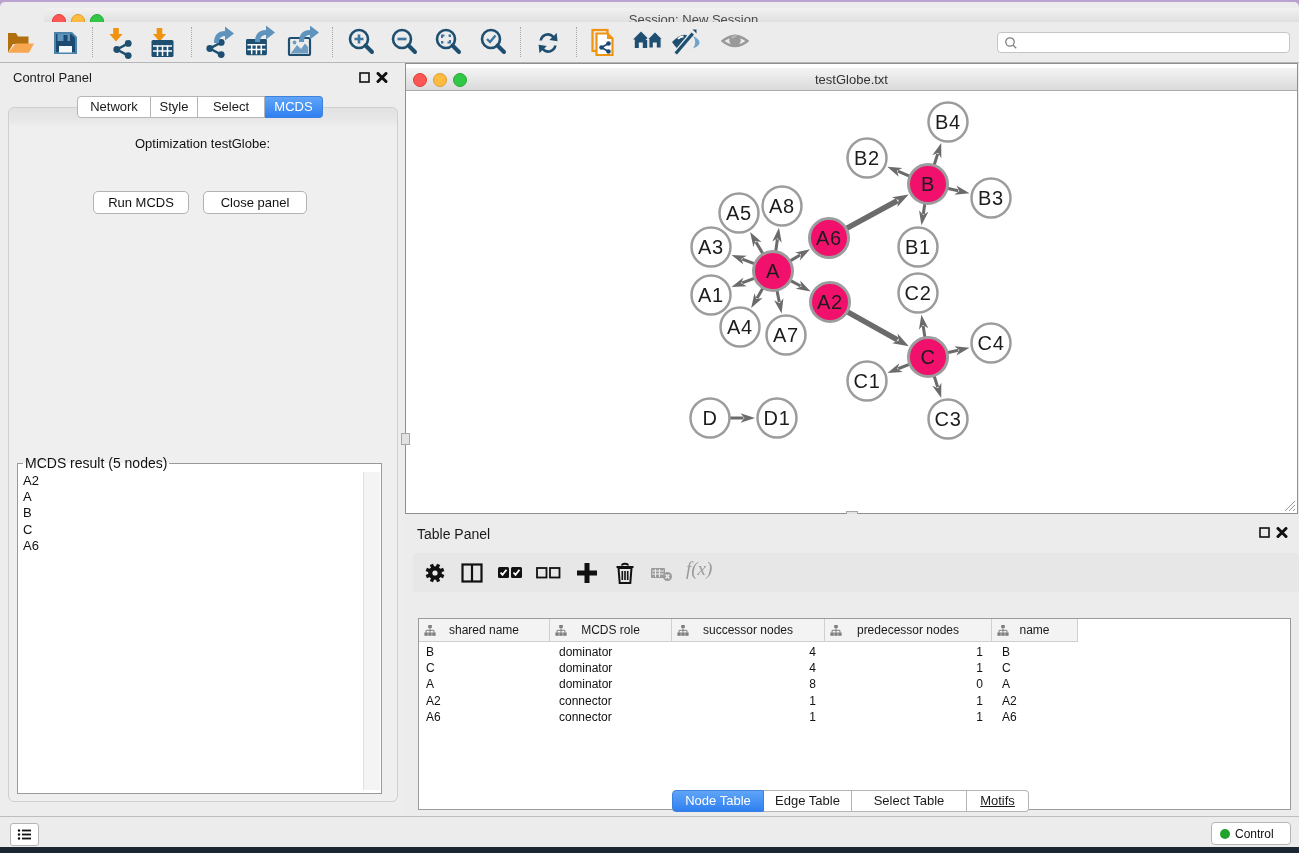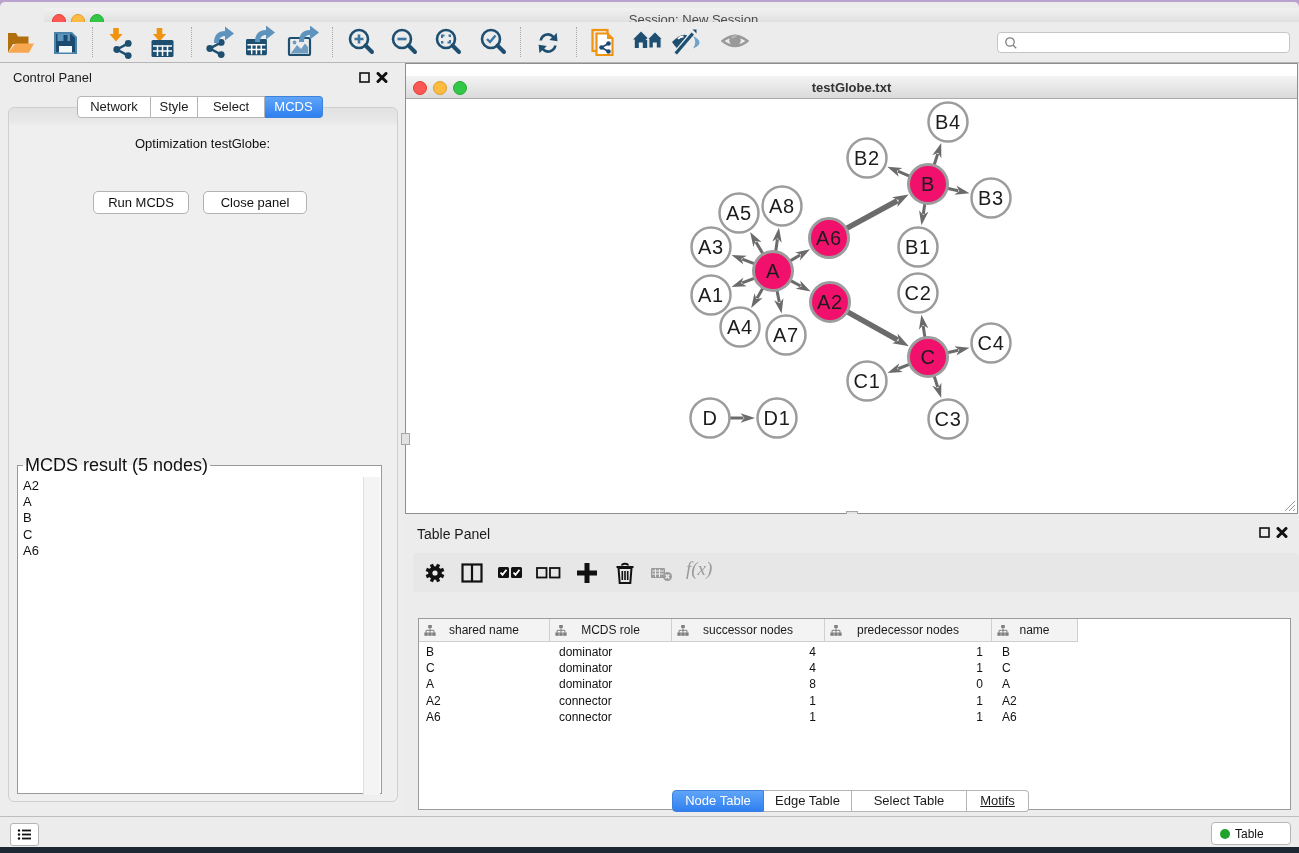--- a/index.html
+++ b/index.html
@@ -31,22 +31,22 @@
 .tab{height:20px;line-height:20px;font-size:13px;text-align:center;background:#fff;
  border:1px solid #b5b5b5;border-left:none;color:#1a1a1a;padding:0;}
 .tab.first{border-left:1px solid #b5b5b5;border-radius:4px 0 0 4px;}
 .tab.last{border-radius:0 4px 4px 0;}
 .tab.sel{background:linear-gradient(#5fa5f7,#2f7ff0);color:#fff;border-color:#3c82dd;}
 .btn{position:absolute;height:21px;line-height:21px;background:#fff;
  border:1px solid #b2b2b2;border-radius:5px;font-size:13px;text-align:center;color:#111;}
 
 #nwin{position:absolute;left:405px;top:63px;width:893px;height:451px;background:#fff;
  border:1px solid #8f8f8f;box-sizing:border-box;}
-#ntitle{position:absolute;left:0;top:12px;width:891px;height:22px;
- background:linear-gradient(#f4f4f4,#dadada);border-bottom:1px solid #aaa;font-weight:bold;}
+#ntitle{position:absolute;left:0;top:4px;width:891px;height:22px;
+ background:linear-gradient(#f4f4f4,#dadada);border-bottom:1px solid #aaa;}
 #ntitle .t{position:absolute;left:0;right:0;top:4px;text-align:center;font-size:13px;color:#333;}
 
 #tpanel{position:absolute;left:406px;top:514px;width:893px;height:302px;background:#ececec;}
 #tbl{position:absolute;left:12px;top:81px;width:871px;height:190px;background:#fff;
  border:1px solid #9b9b9b;margin-top:23px;}
 .th{position:absolute;top:0;height:23px;background:#f3f3f3;border-right:1px solid #cfcfcf;
  border-bottom:1px solid #cfcfcf;box-sizing:border-box;font-size:12px;color:#1a1a1a;
  text-align:center;line-height:23px;}
 .td{position:absolute;font-size:12px;color:#111;height:16px;line-height:16px;}
 #memory{position:absolute;left:1211px;top:822px;width:80px;height:23px;background:#fff;
@@ -215,21 +215,21 @@
     <div class="tab" style="width:46px;">Style</div>
     <div class="tab" style="width:66px;">Select</div>
     <div class="tab last sel" style="width:57px;">MCDS</div>
   </div>
   <div class="abs" style="left:0;width:405px;top:73px;text-align:center;font-size:13px;color:#111;">Optimization testGlobe:</div>
   <div class="btn" style="left:93px;top:128px;width:94px;">Run MCDS</div>
   <div class="btn" style="left:203px;top:128px;width:102px;">Close panel</div>
 
   <fieldset class="abs" style="left:17px;top:392px;width:363px;height:337px;margin:0;padding:0;
       border:1px solid #9a9a9a;border-radius:0;background:#fff;">
-    <legend style="font-size:18px;color:#111;margin-left:5px;padding:0 2px;">MCDS result (5 nodes)</legend>
+    <legend style="font-size:14px;color:#111;margin-left:5px;padding:0 2px;">MCDS result (5 nodes)</legend>
     <div class="abs" style="left:5px;top:2px;font-size:13px;color:#111;line-height:16.2px;">A2<br>A<br>B<br>C<br>A6</div>
     <div class="abs" style="right:1px;top:1px;width:16px;height:318px;background:#f4f4f4;border-left:1px solid #e0e0e0;"></div>
   </fieldset>
 </div>
 
 <div id="nwin">
   <div id="ntitle">
     <div class="tl" style="left:7px;top:5px;background:#fc5753;border:0.5px solid #df3e3a;"></div>
     <div class="tl" style="left:27px;top:5px;background:#fdbc40;border:0.5px solid #de9b2d;"></div>
     <div class="tl" style="left:47px;top:5px;background:#33c748;border:0.5px solid #27aa35;"></div>
@@ -455,15 +455,15 @@
         <rect x="11" y="5.6" width="9" height="1.8" fill="#111"></rect>
       <circle cx="8" cy="10.5" r="1.2" fill="#111"></circle>
         <rect x="11" y="9.6" width="9" height="1.8" fill="#111"></rect>
       <circle cx="8" cy="14.5" r="1.2" fill="#111"></circle>
         <rect x="11" y="13.6" width="9" height="1.8" fill="#111"></rect>
     </svg>
   </div>
 </div>
 <div id="memory">
   <div class="abs" style="left:8px;top:6px;width:10px;height:10px;border-radius:50%;background:#1fa32c;"></div>
-  <div class="abs" style="left:23px;top:4px;font-size:12px;color:#111;">Table</div>
+  <div class="abs" style="left:23px;top:4px;font-size:12px;color:#111;">Control</div>
 </div>
 <div id="bstrip"></div>
 
 </body></html>

